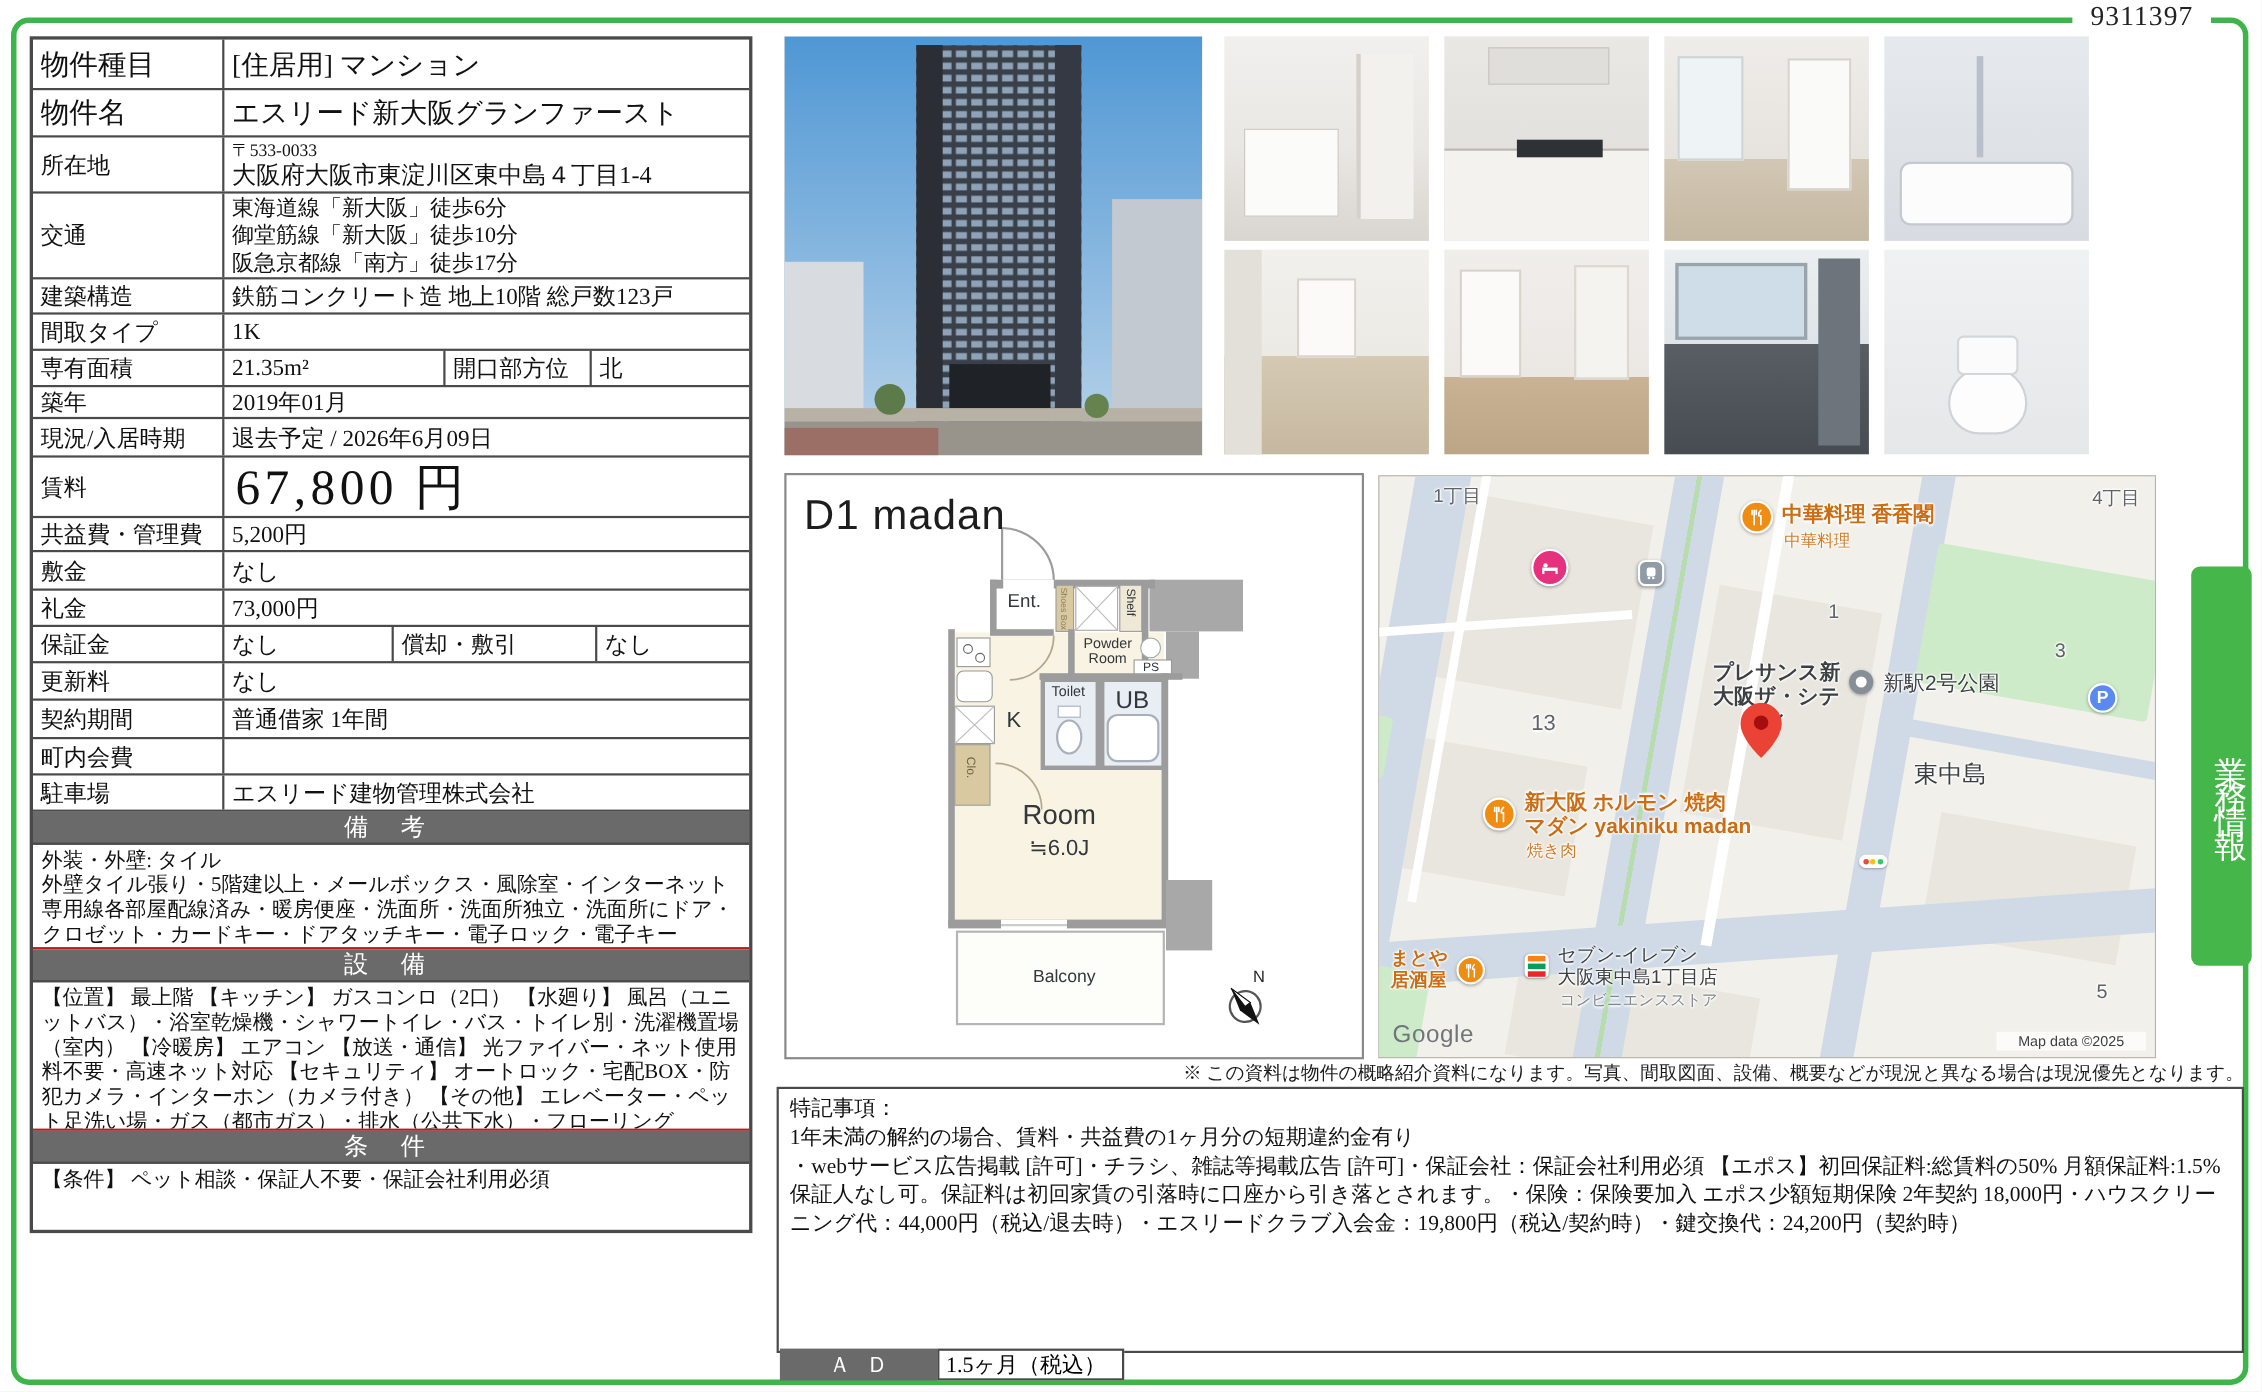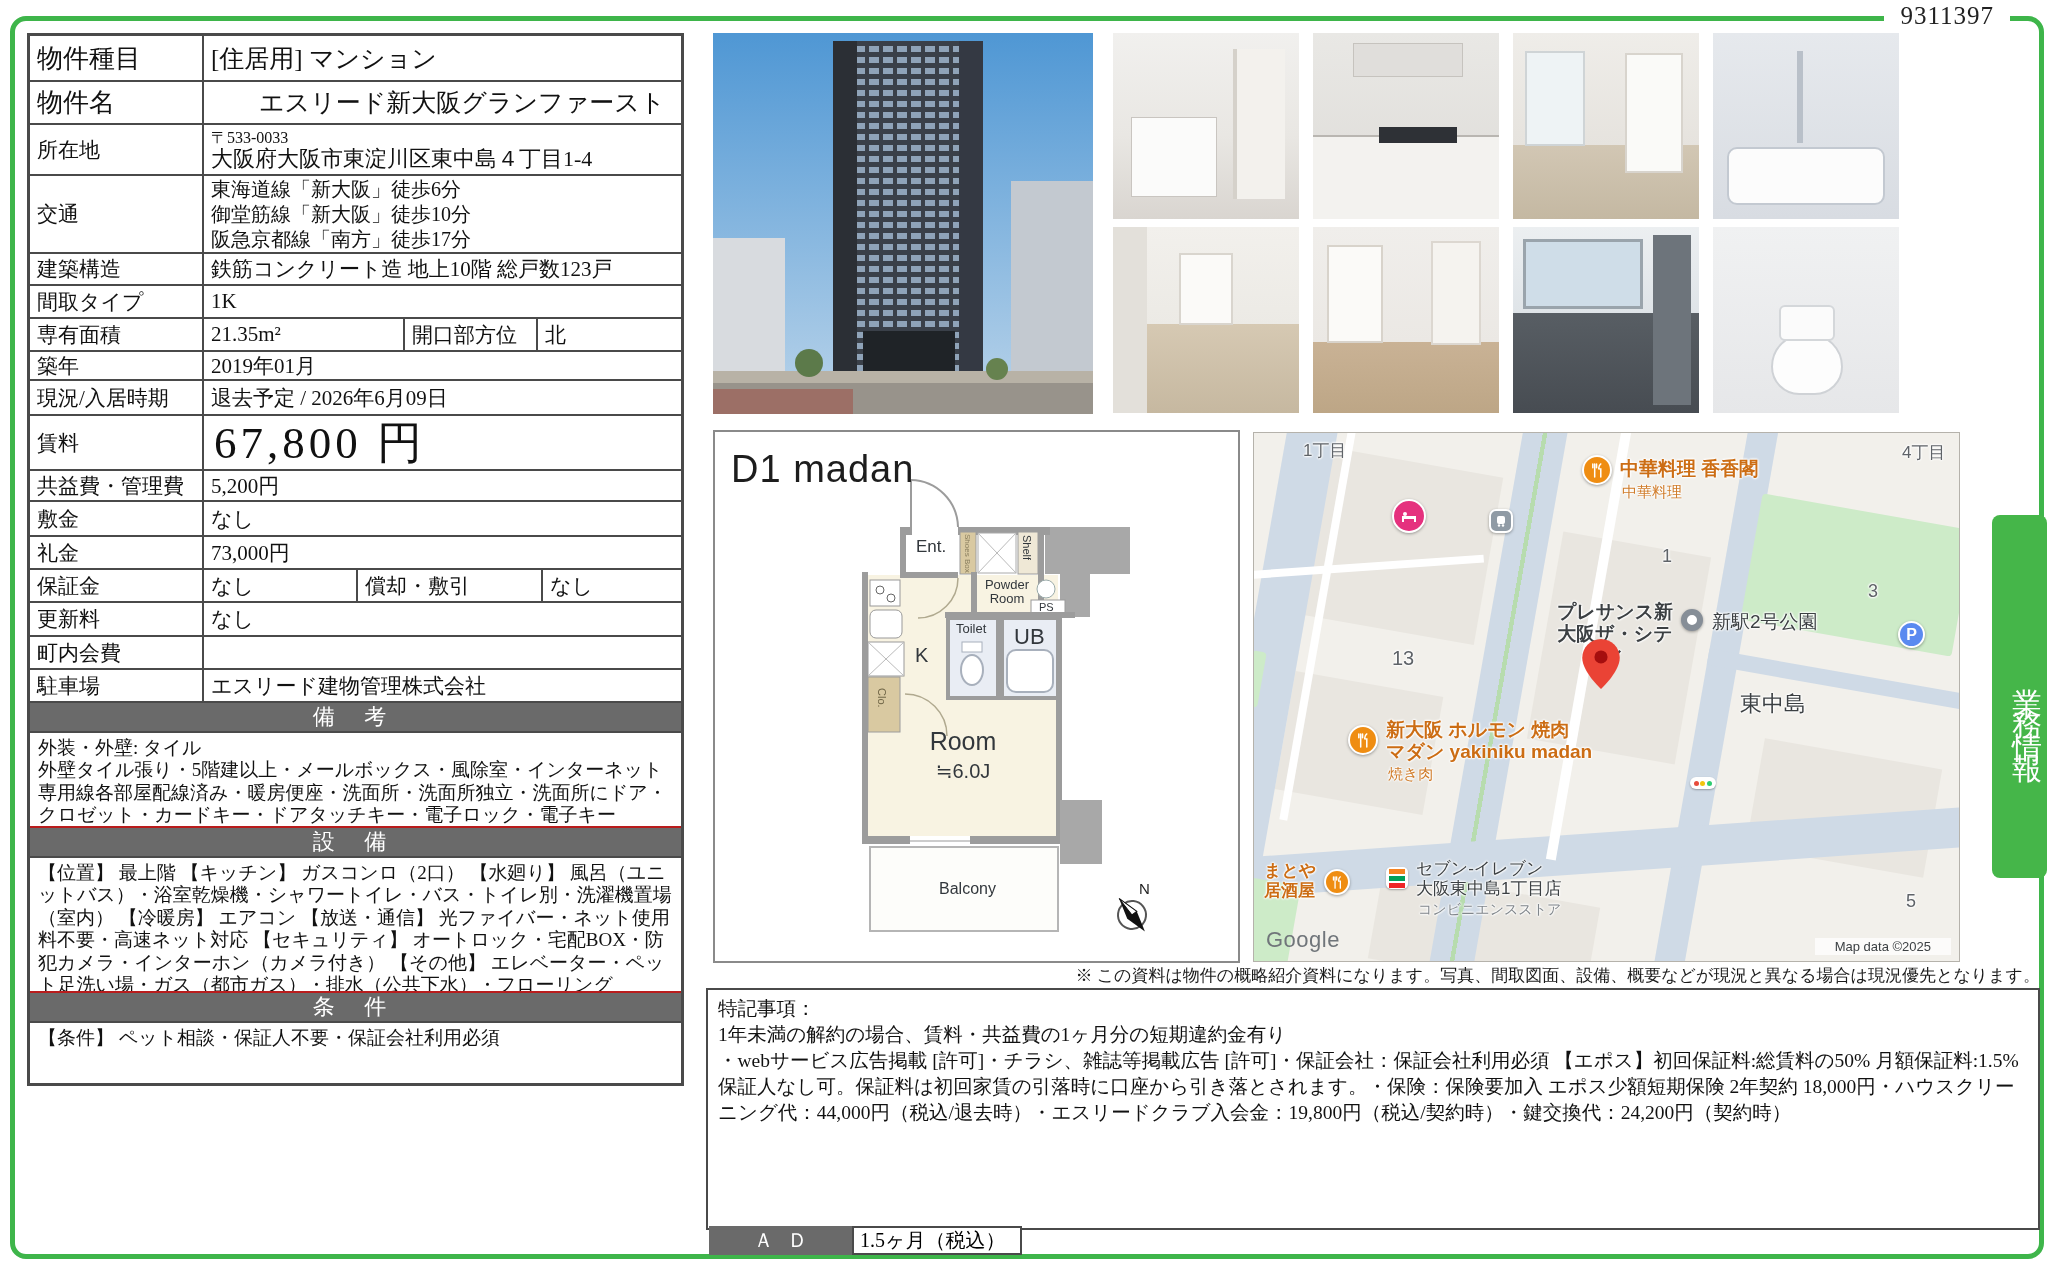--- a/index.html
+++ b/index.html
@@ -135,21 +135,21 @@
 
   <div class="green-frame"></div>
   <div class="doc-id">9311397</div>
 
   <div class="ptable">
     <div>
         <div class="trow" style="height: 46px;">
           <div class="tcell tlabel big">物件種目</div>
           <div class="tcell tvalue big">[住居用]  マンション</div>
         </div>
-        <div class="trow" style="height: 43px; gap: 48px;">
+        <div class="trow" style="height: 43px;">
           <div class="tcell tlabel big">物件名</div>
           <div class="tcell tvalue big">エスリード新大阪グランファースト</div>
         </div>
         <div class="trow" style="height: 51px;">
           <div class="tcell tlabel">所在地</div>
           <div class="addrcell">
             <div class="postal">〒533-0033</div>
             <div class="addr">大阪府大阪市東淀川区東中島４丁目1-4</div>
           </div>
         </div>
@@ -199,20 +199,24 @@
         </div>
         <div class="trow" style="height: 33px;">
           <div class="tcell tlabel">保証金</div>
           <div class="tcell tvalue" style="flex: 0 0 auto; width: 152px;">なし</div>
           <div class="tcell midlabel" style="width: 187px;">償却・敷引</div>
           <div class="tcell tvalue">なし</div>
         </div>
         <div class="trow" style="height: 34px;">
           <div class="tcell tlabel">更新料</div>
           <div class="tcell tvalue">なし</div>
+        </div>
+        <div class="trow" style="height: 35px;">
+          <div class="tcell tlabel">契約期間</div>
+          <div class="tcell tvalue">普通借家 1年間</div>
         </div>
         <div class="trow" style="height: 33px;">
           <div class="tcell tlabel">町内会費</div>
           <div class="tcell tvalue"></div>
         </div>
         <div class="trow" style="height: 33px;">
           <div class="tcell tlabel">駐車場</div>
           <div class="tcell tvalue">エスリード建物管理株式会社</div>
         </div>
       </div>

